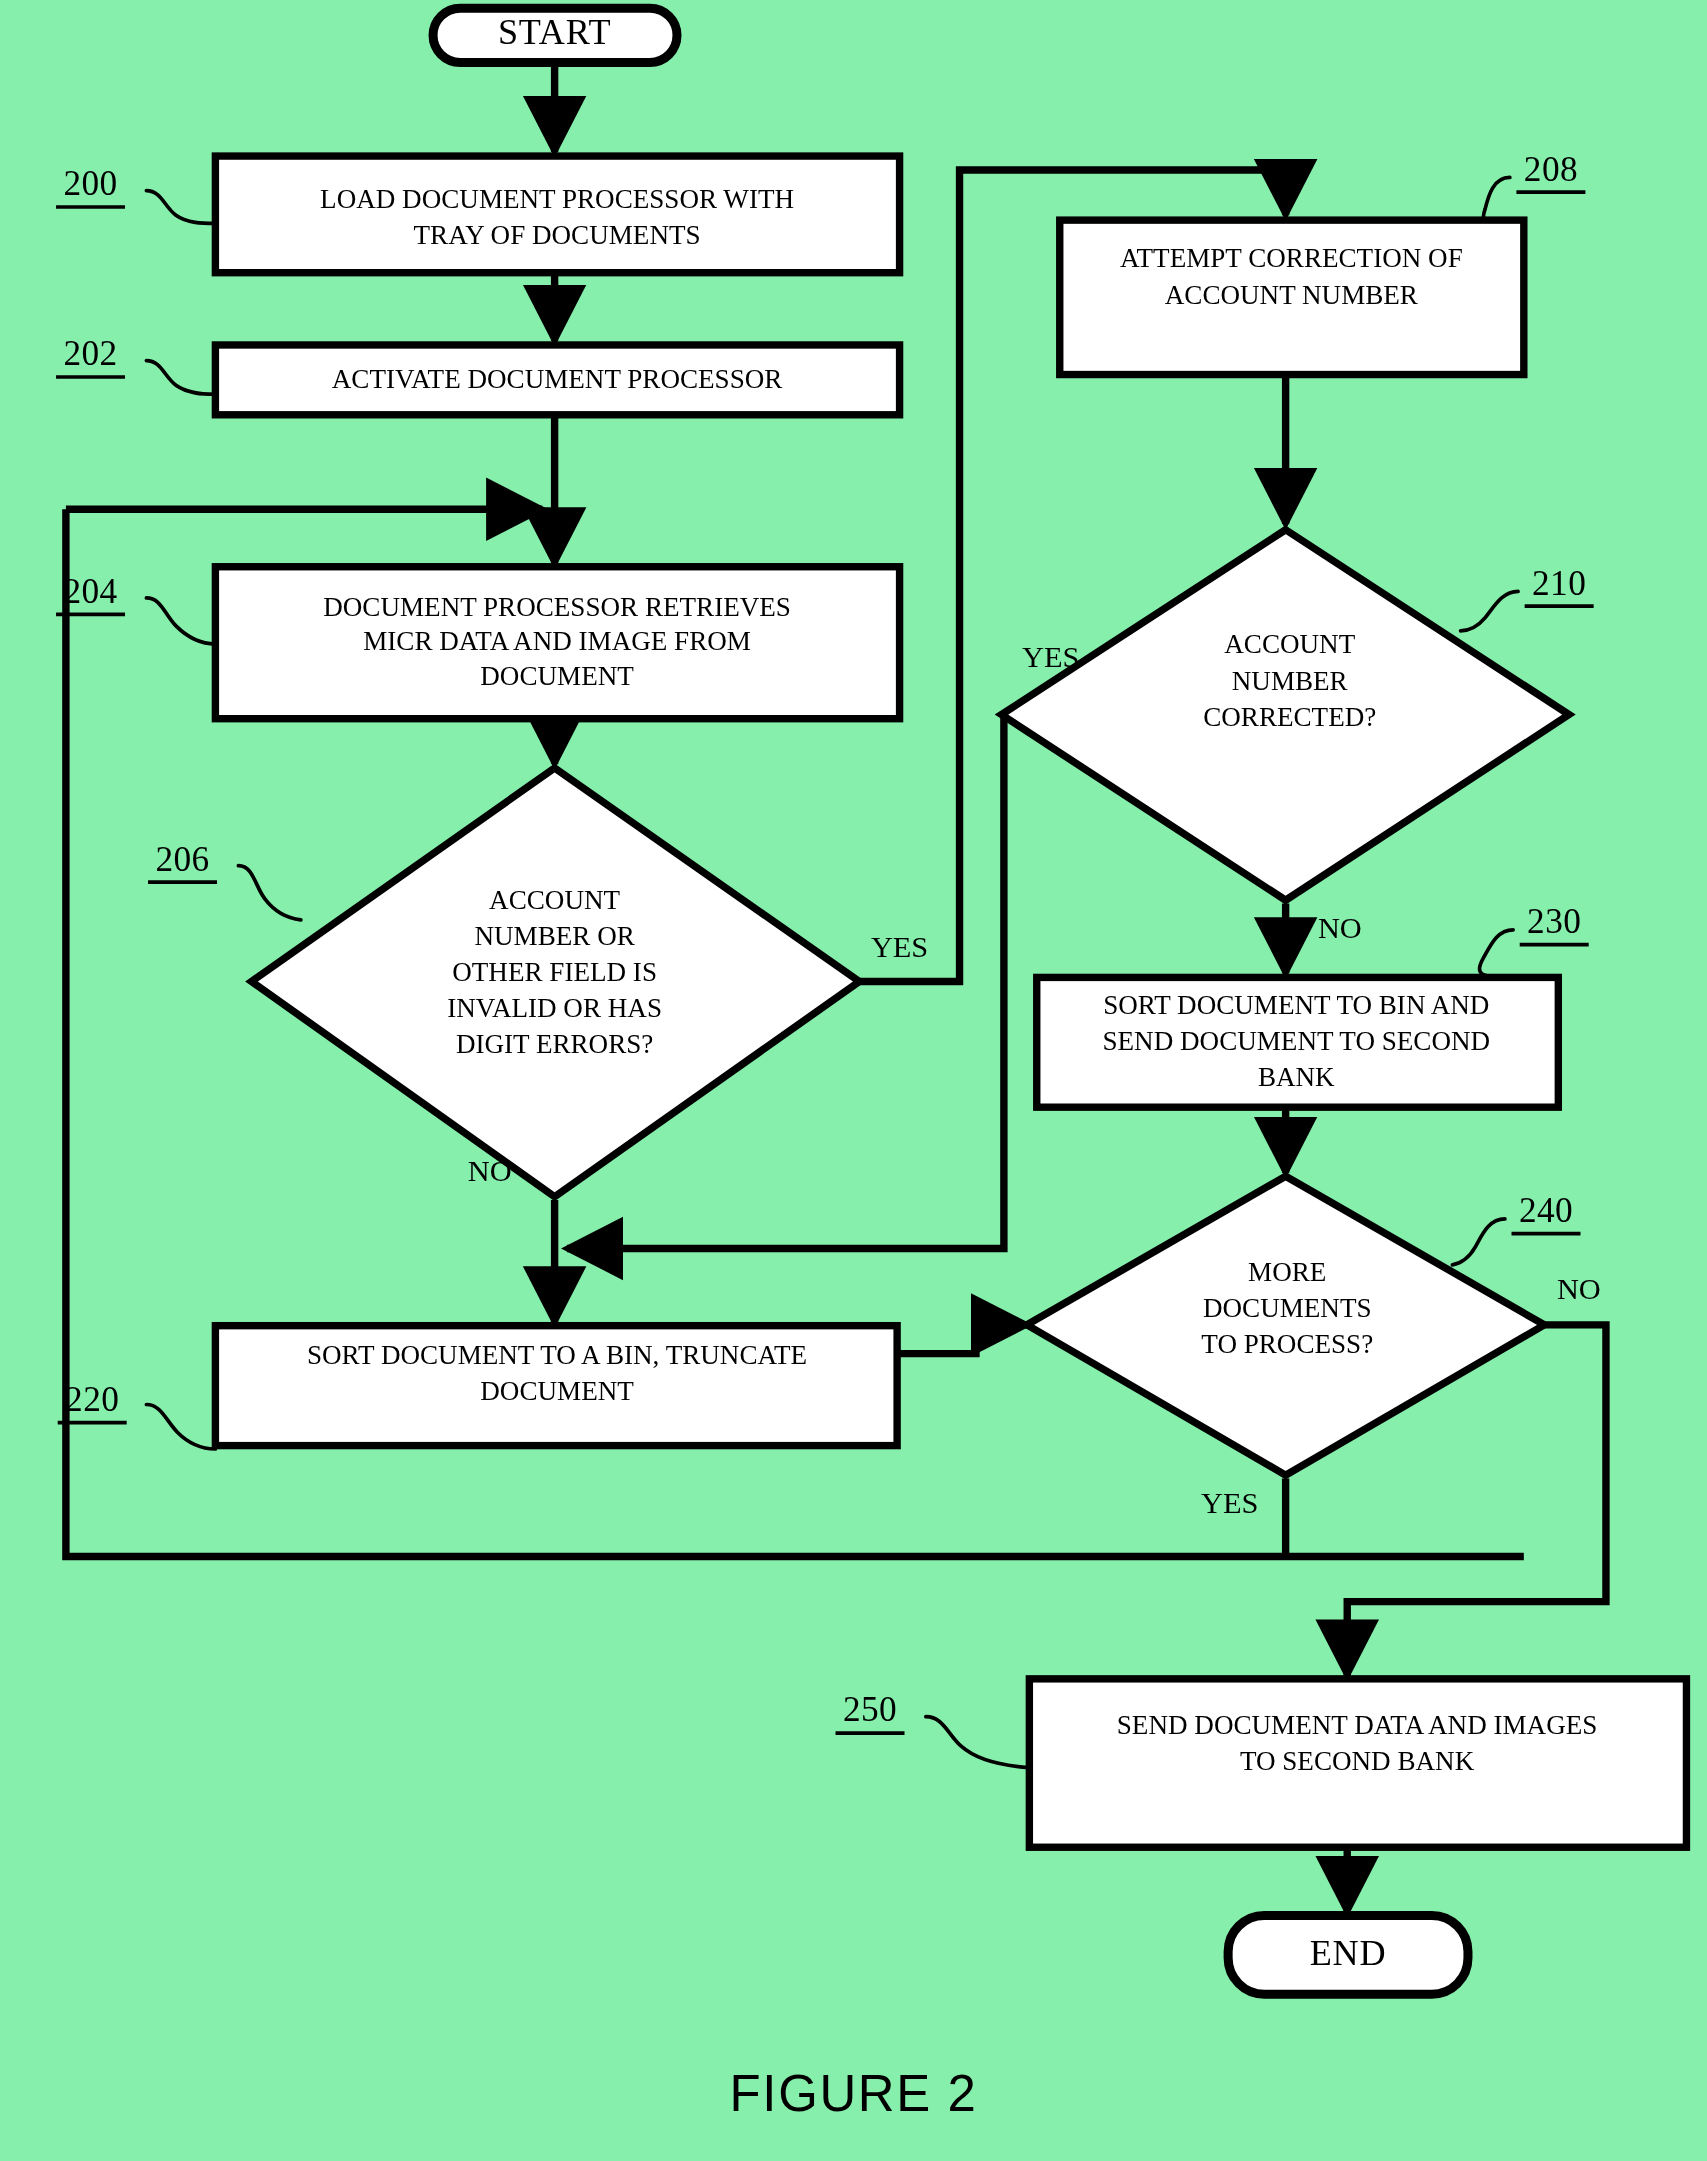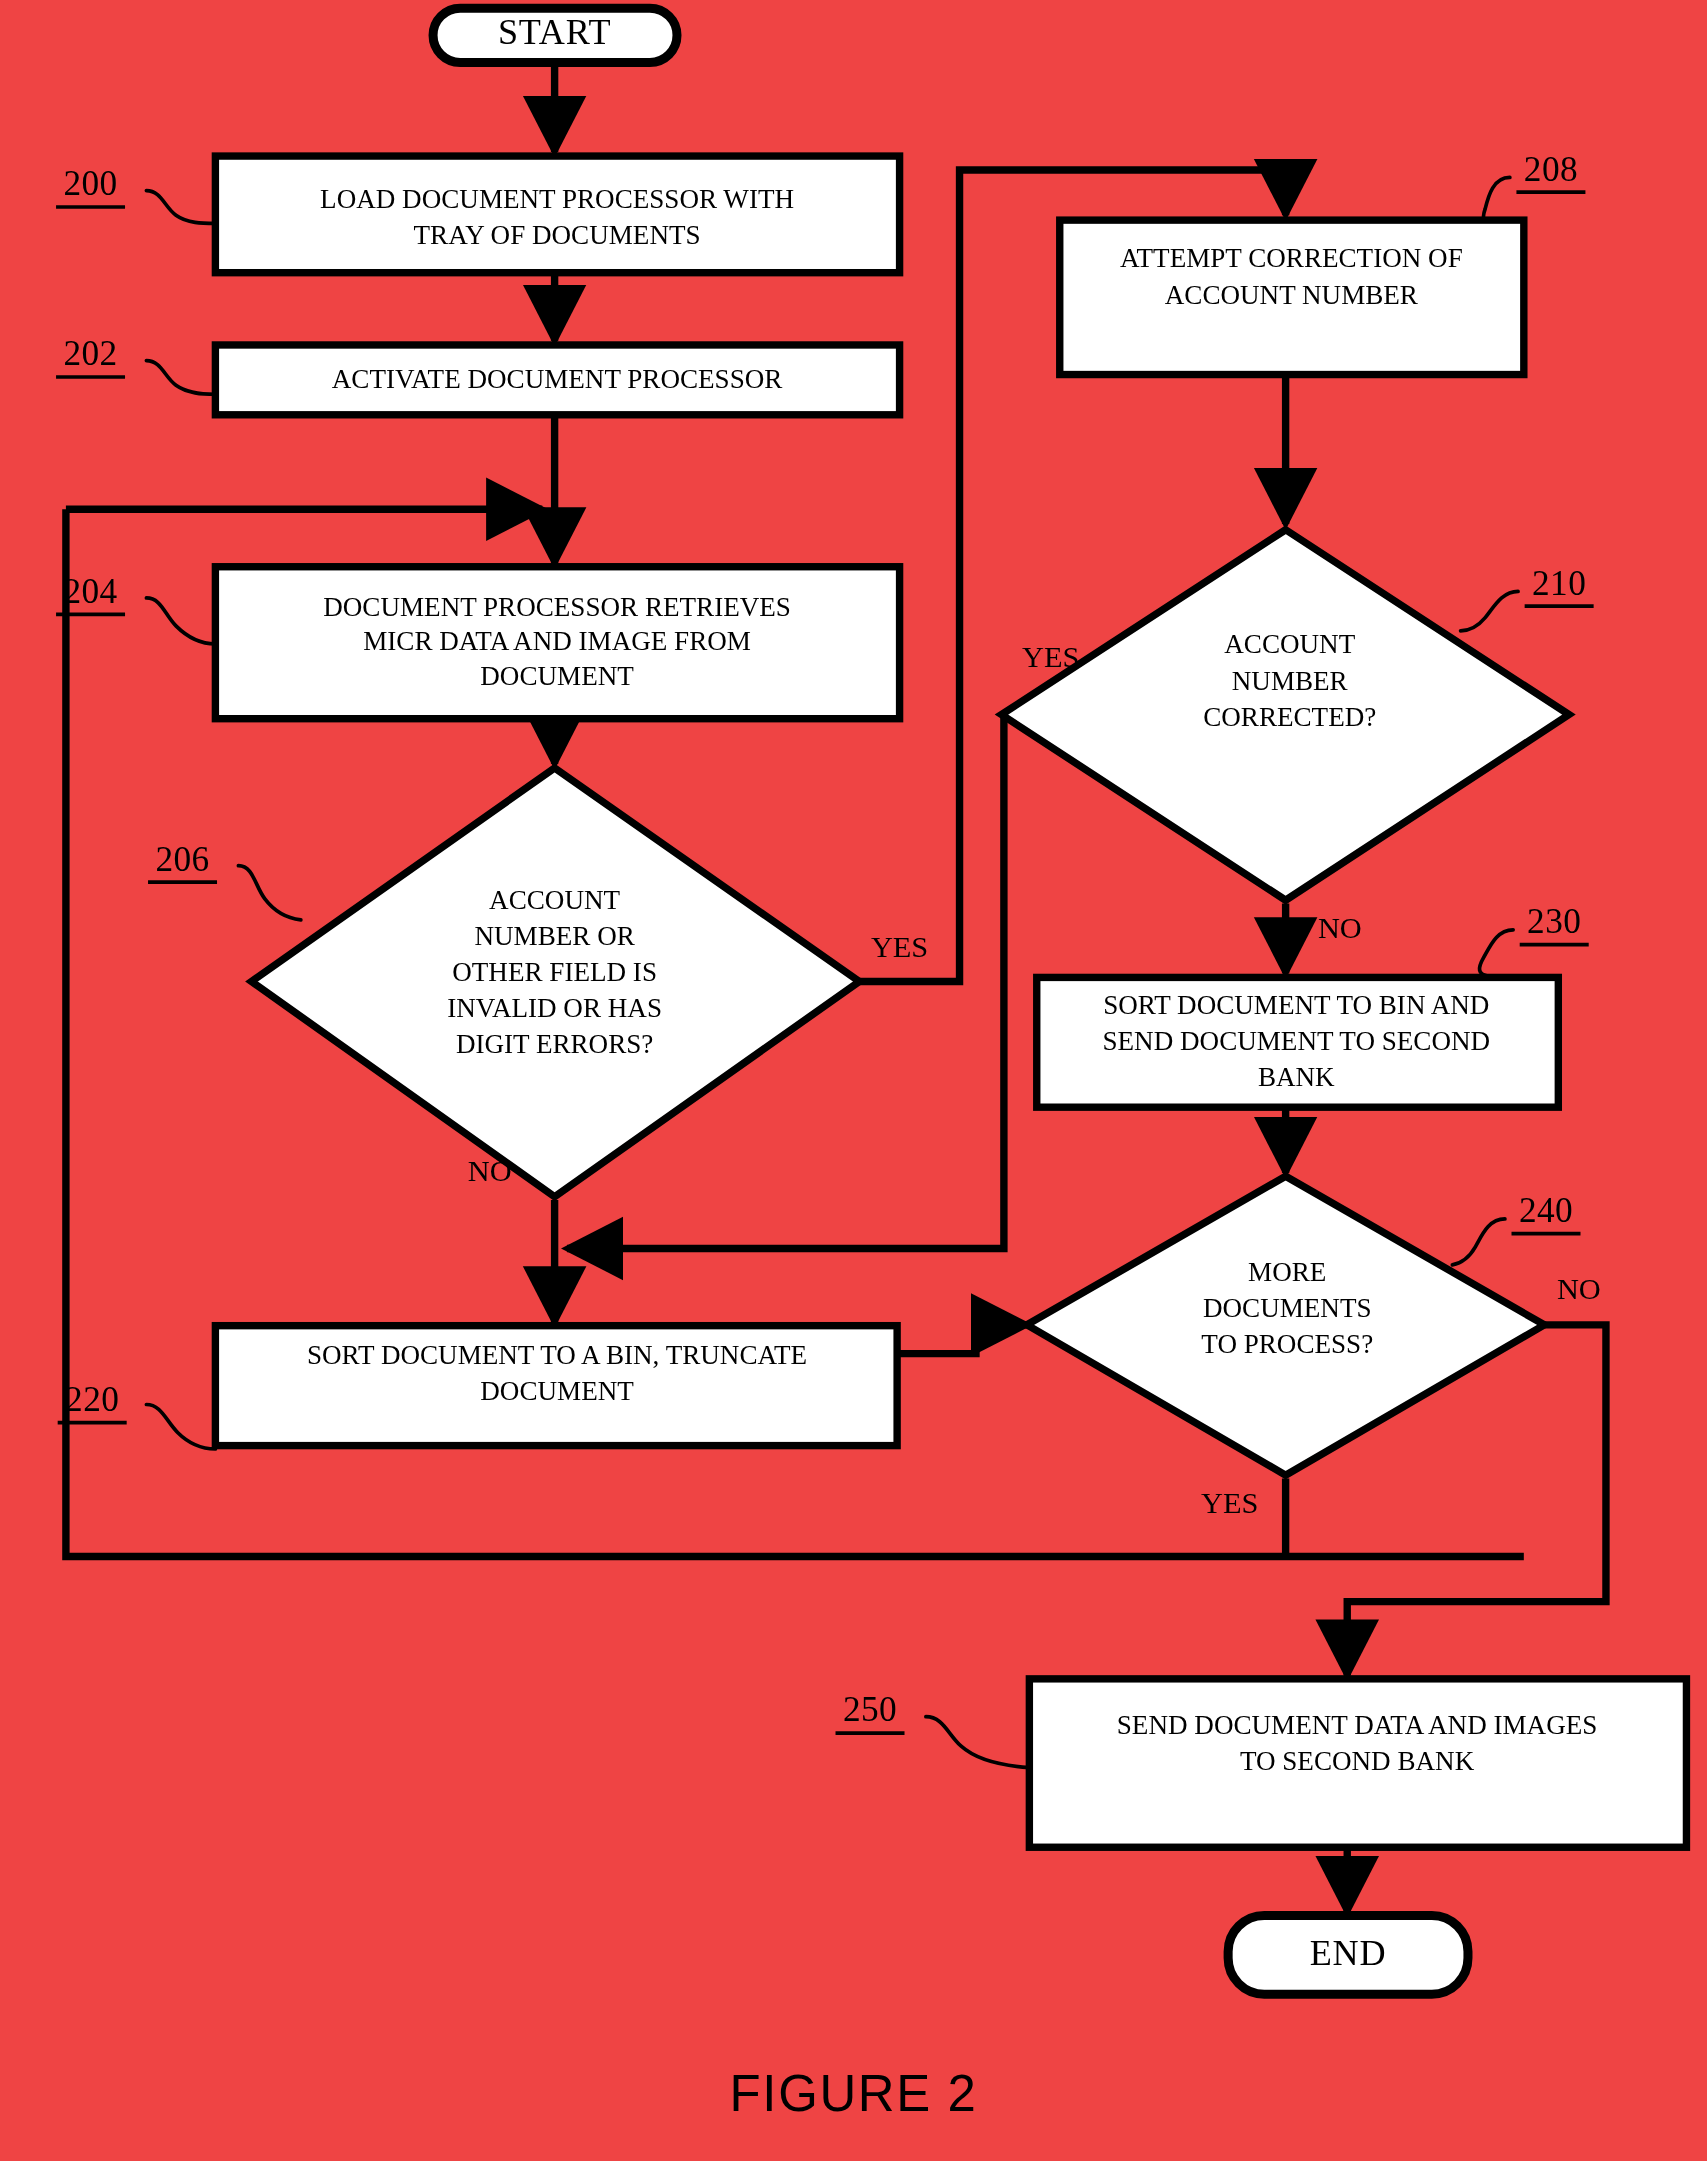--- a/index.html
+++ b/index.html
@@ -10,21 +10,21 @@
   body {
     width: 1708px;
     height: 2161px;
     font-family: "Liberation Serif", serif;
     overflow: hidden;
   }
   #figure-root {
     position: relative;
     width: 1708px;
     height: 2161px;
-    background: #ef4444;
+    background: #86efac;
   }
   svg#flowchart {
     display: block;
     width: 1708px;
     height: 2161px;
   }
   .shape-outline {
     fill: #ffffff;
     stroke: #000000;
     stroke-width: 9;

